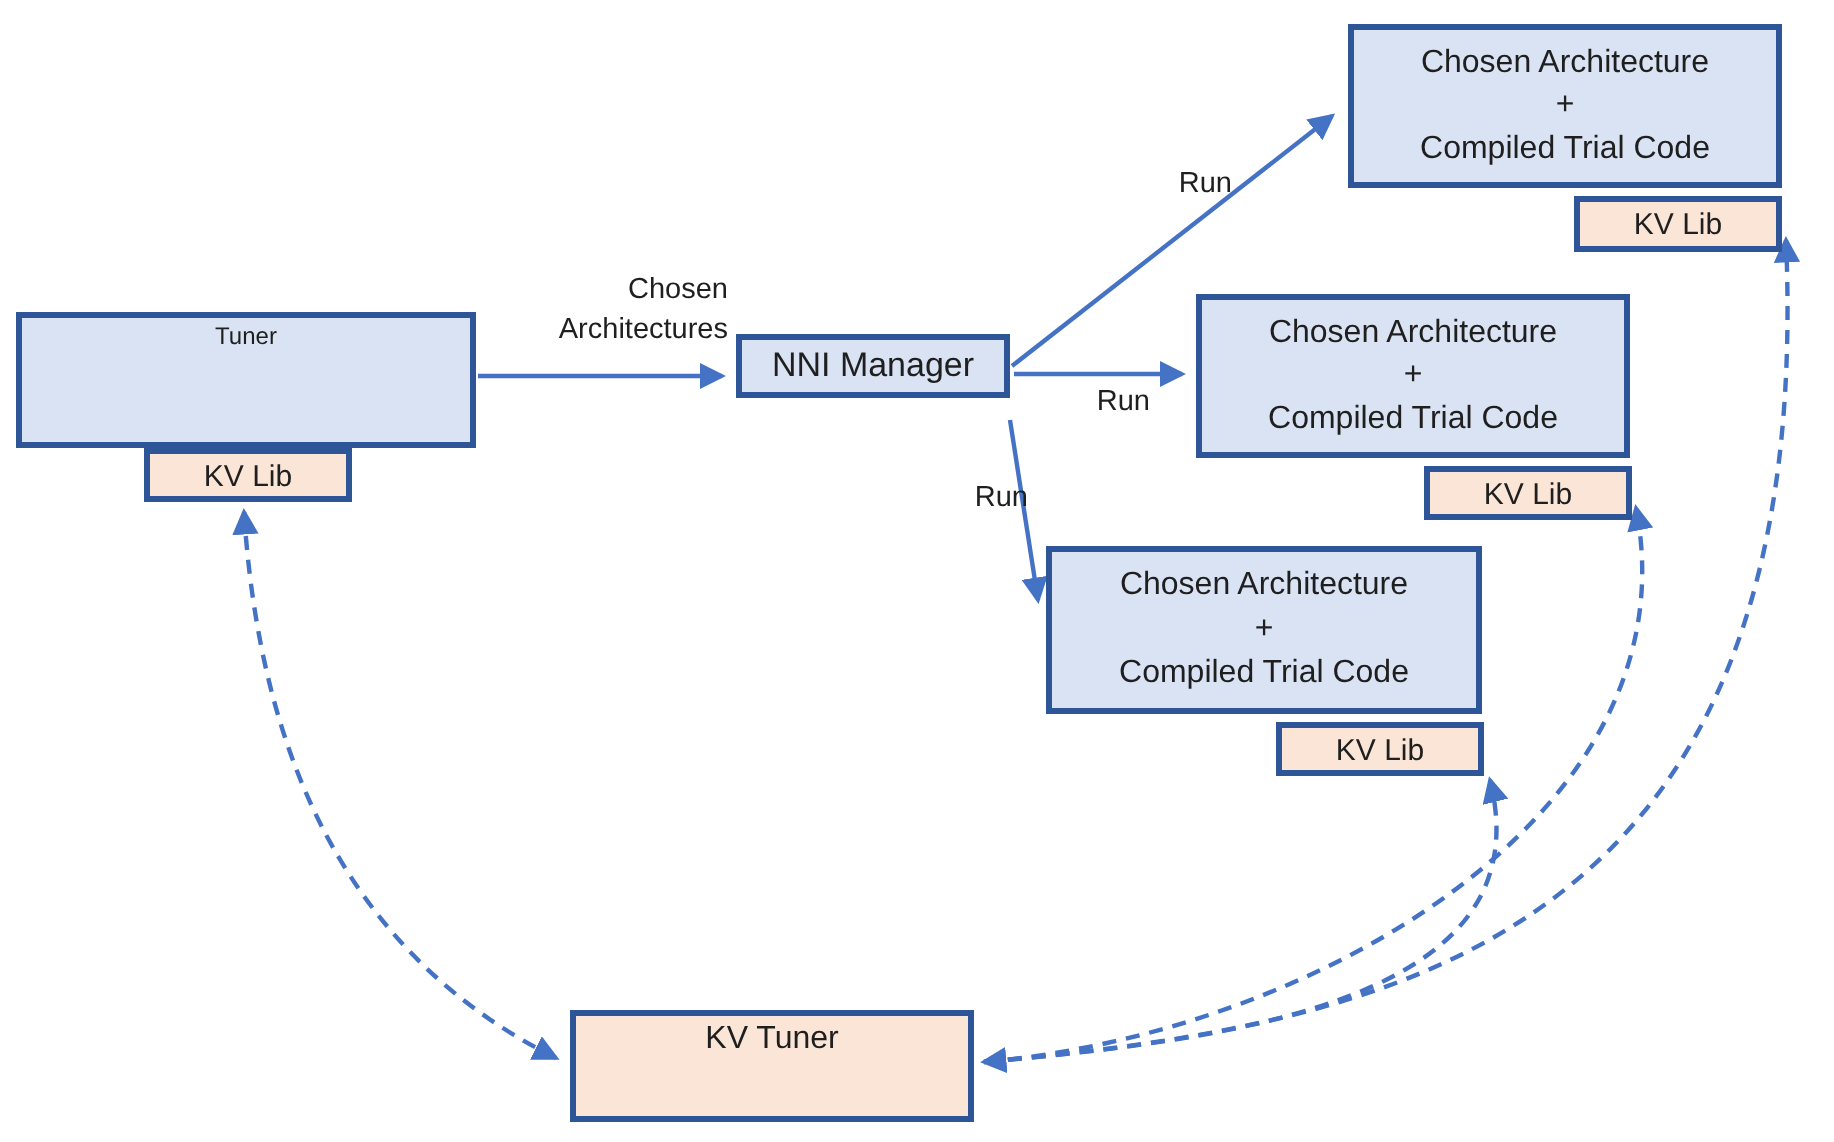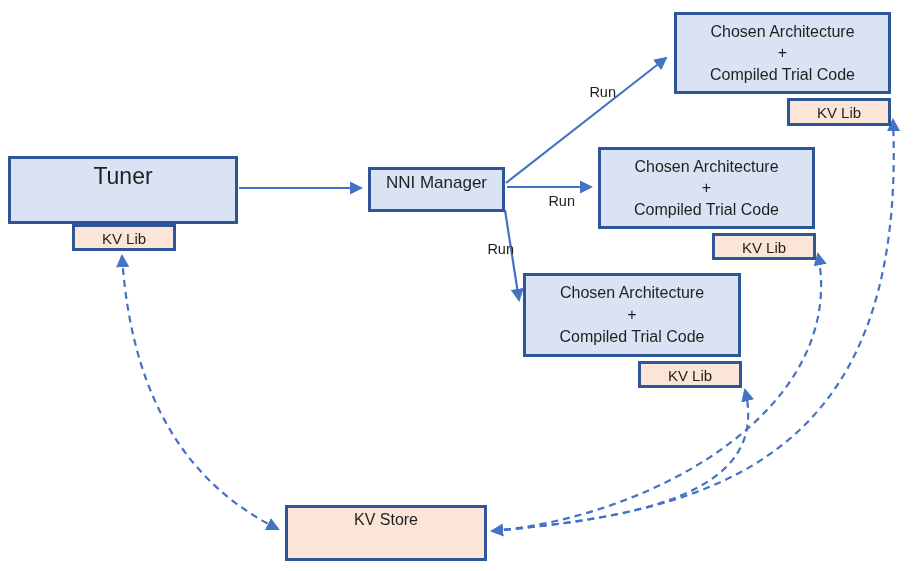--- a/index.html
+++ b/index.html
@@ -12,22 +12,22 @@
   *{margin:0;padding:0;box-sizing:border-box;}
   body{background:#ffffff;font-family:"Liberation Sans",sans-serif;color:var(--text);}
   .canvas{position:relative;width:917px;height:571px;background:#ffffff;overflow:hidden;}
   .canvas svg{position:absolute;left:0;top:0;width:917px;height:571px;}
 
   .node{position:absolute;display:flex;flex-direction:column;align-items:center;justify-content:flex-start;
         text-align:center;border:3px solid var(--border);line-height:1.55;}
   .node-blue{background:var(--blue-fill);}
   .node-peach{background:var(--peach-fill);}
 
-  .tuner{left:8px;top:156px;width:230px;height:68px;font-size:23px;}
-  .nni{left:368px;top:167px;width:137px;height:45px;font-size:17px;}
+  .tuner{left:8px;top:156px;width:230px;height:68px;font-size:12px;}
+  .nni{left:368px;top:167px;width:137px;height:32px;font-size:17px;}
 
   .trial{justify-content:space-around;padding:6px 2px;font-size:16px;line-height:1.2;}
   .trial-top{left:674px;top:12px;width:217px;height:82px;}
   .trial-mid{left:598px;top:147px;width:217px;height:82px;}
   .trial-bottom{left:523px;top:273px;width:218px;height:84px;}
 
   .kvlib{font-size:15px;}
   .kvlib-tuner{left:72px;top:224px;width:104px;height:27px;}
   .kvlib-top{left:787px;top:98px;width:104px;height:28px;}
   .kvlib-mid{left:712px;top:233px;width:104px;height:27px;}
@@ -101,20 +101,24 @@
   <div class="node node-blue trial trial-bottom">
     <div>Chosen Architecture</div>
     <div>+</div>
     <div>Compiled Trial Code</div>
   </div>
   <div class="node node-peach kvlib kvlib-bottom">
     <div>KV Lib</div>
   </div>
 
   <div class="node node-peach kvstore">
-    <div>KV Store</div>
+    <div>KV Tuner</div>
   </div>
 
+  <div class="edge-label lbl-chosen">
+    <div>Chosen</div>
+    <div>Architectures</div>
+  </div>
   <div class="edge-label lbl-run-top">Run</div>
   <div class="edge-label lbl-run-mid">Run</div>
   <div class="edge-label lbl-run-bottom">Run</div>
 
 </div>
 
 </body></html>

